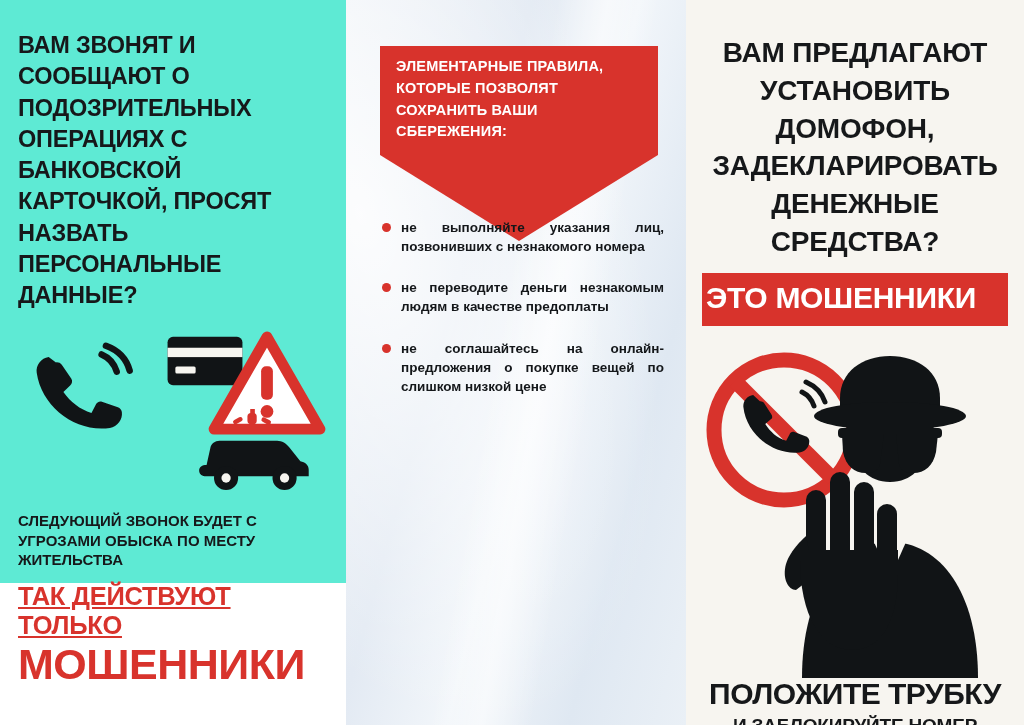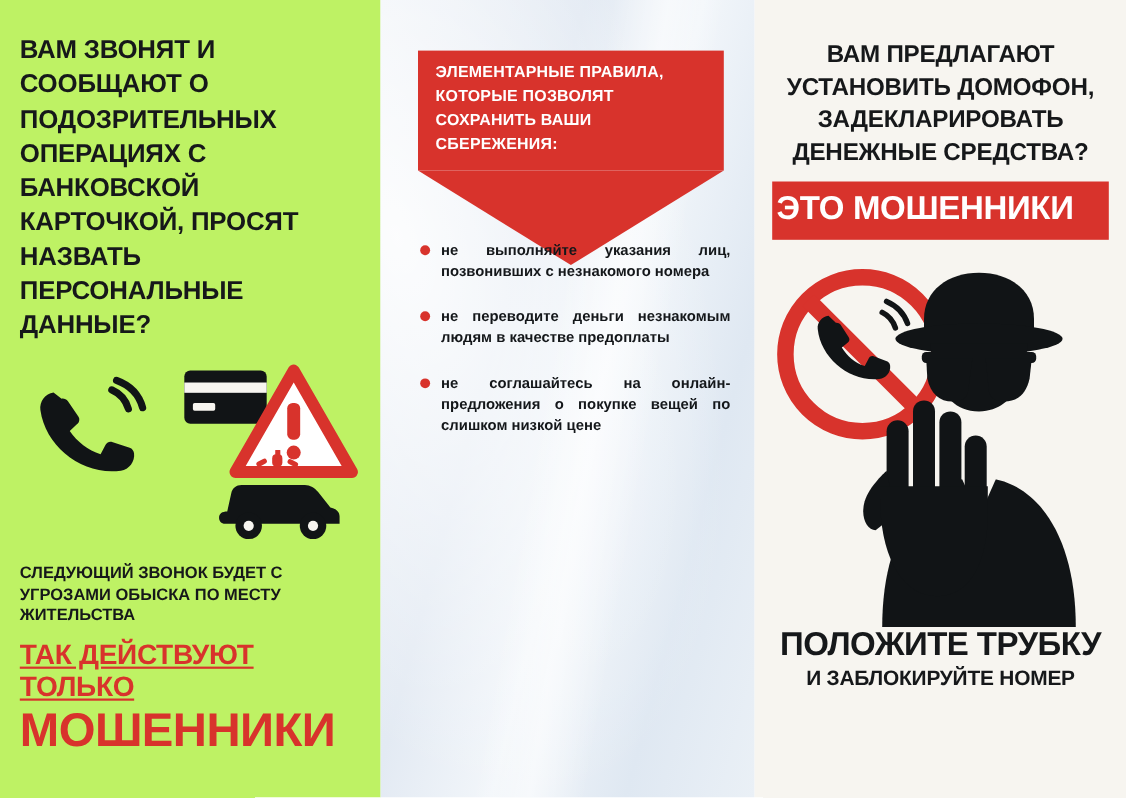--- a/index.html
+++ b/index.html
@@ -17,22 +17,22 @@
     position: relative;
     width: 1024px;
     height: 725px;
     background: #ffffff;
   }
 
   
   .panel-left {
     position: absolute;
     left: 0; top: 0;
-    width: 346px; height: 725px;
-    background: #bef264;
+    width: 346px; height: 583px;
+    background: #5eead4;
     box-sizing: border-box;
     padding: 30px 14px 28px 18px;
   }
   .left-head {
     font-weight: bold;
     font-size: 23.5px;
     line-height: 1.33;
     color: #16181a;
     letter-spacing: -0.2px;
     text-transform: uppercase;
@@ -148,21 +148,21 @@
   .panel-right {
     position: absolute;
     left: 686px; top: 0;
     width: 338px; height: 725px;
     background: #f7f5f0;
     box-sizing: border-box;
     padding: 34px 16px 12px 16px;
   }
   .right-head {
     font-weight: bold;
-    font-size: 22px;
+    font-size: 28px;
     line-height: 1.35;
     color: #16181a;
     text-transform: uppercase;
     text-align: center;
     letter-spacing: -0.2px;
   }
   .right-redbar {
     background: #d8332c;
     color: #ffffff;
     font-weight: bold;

